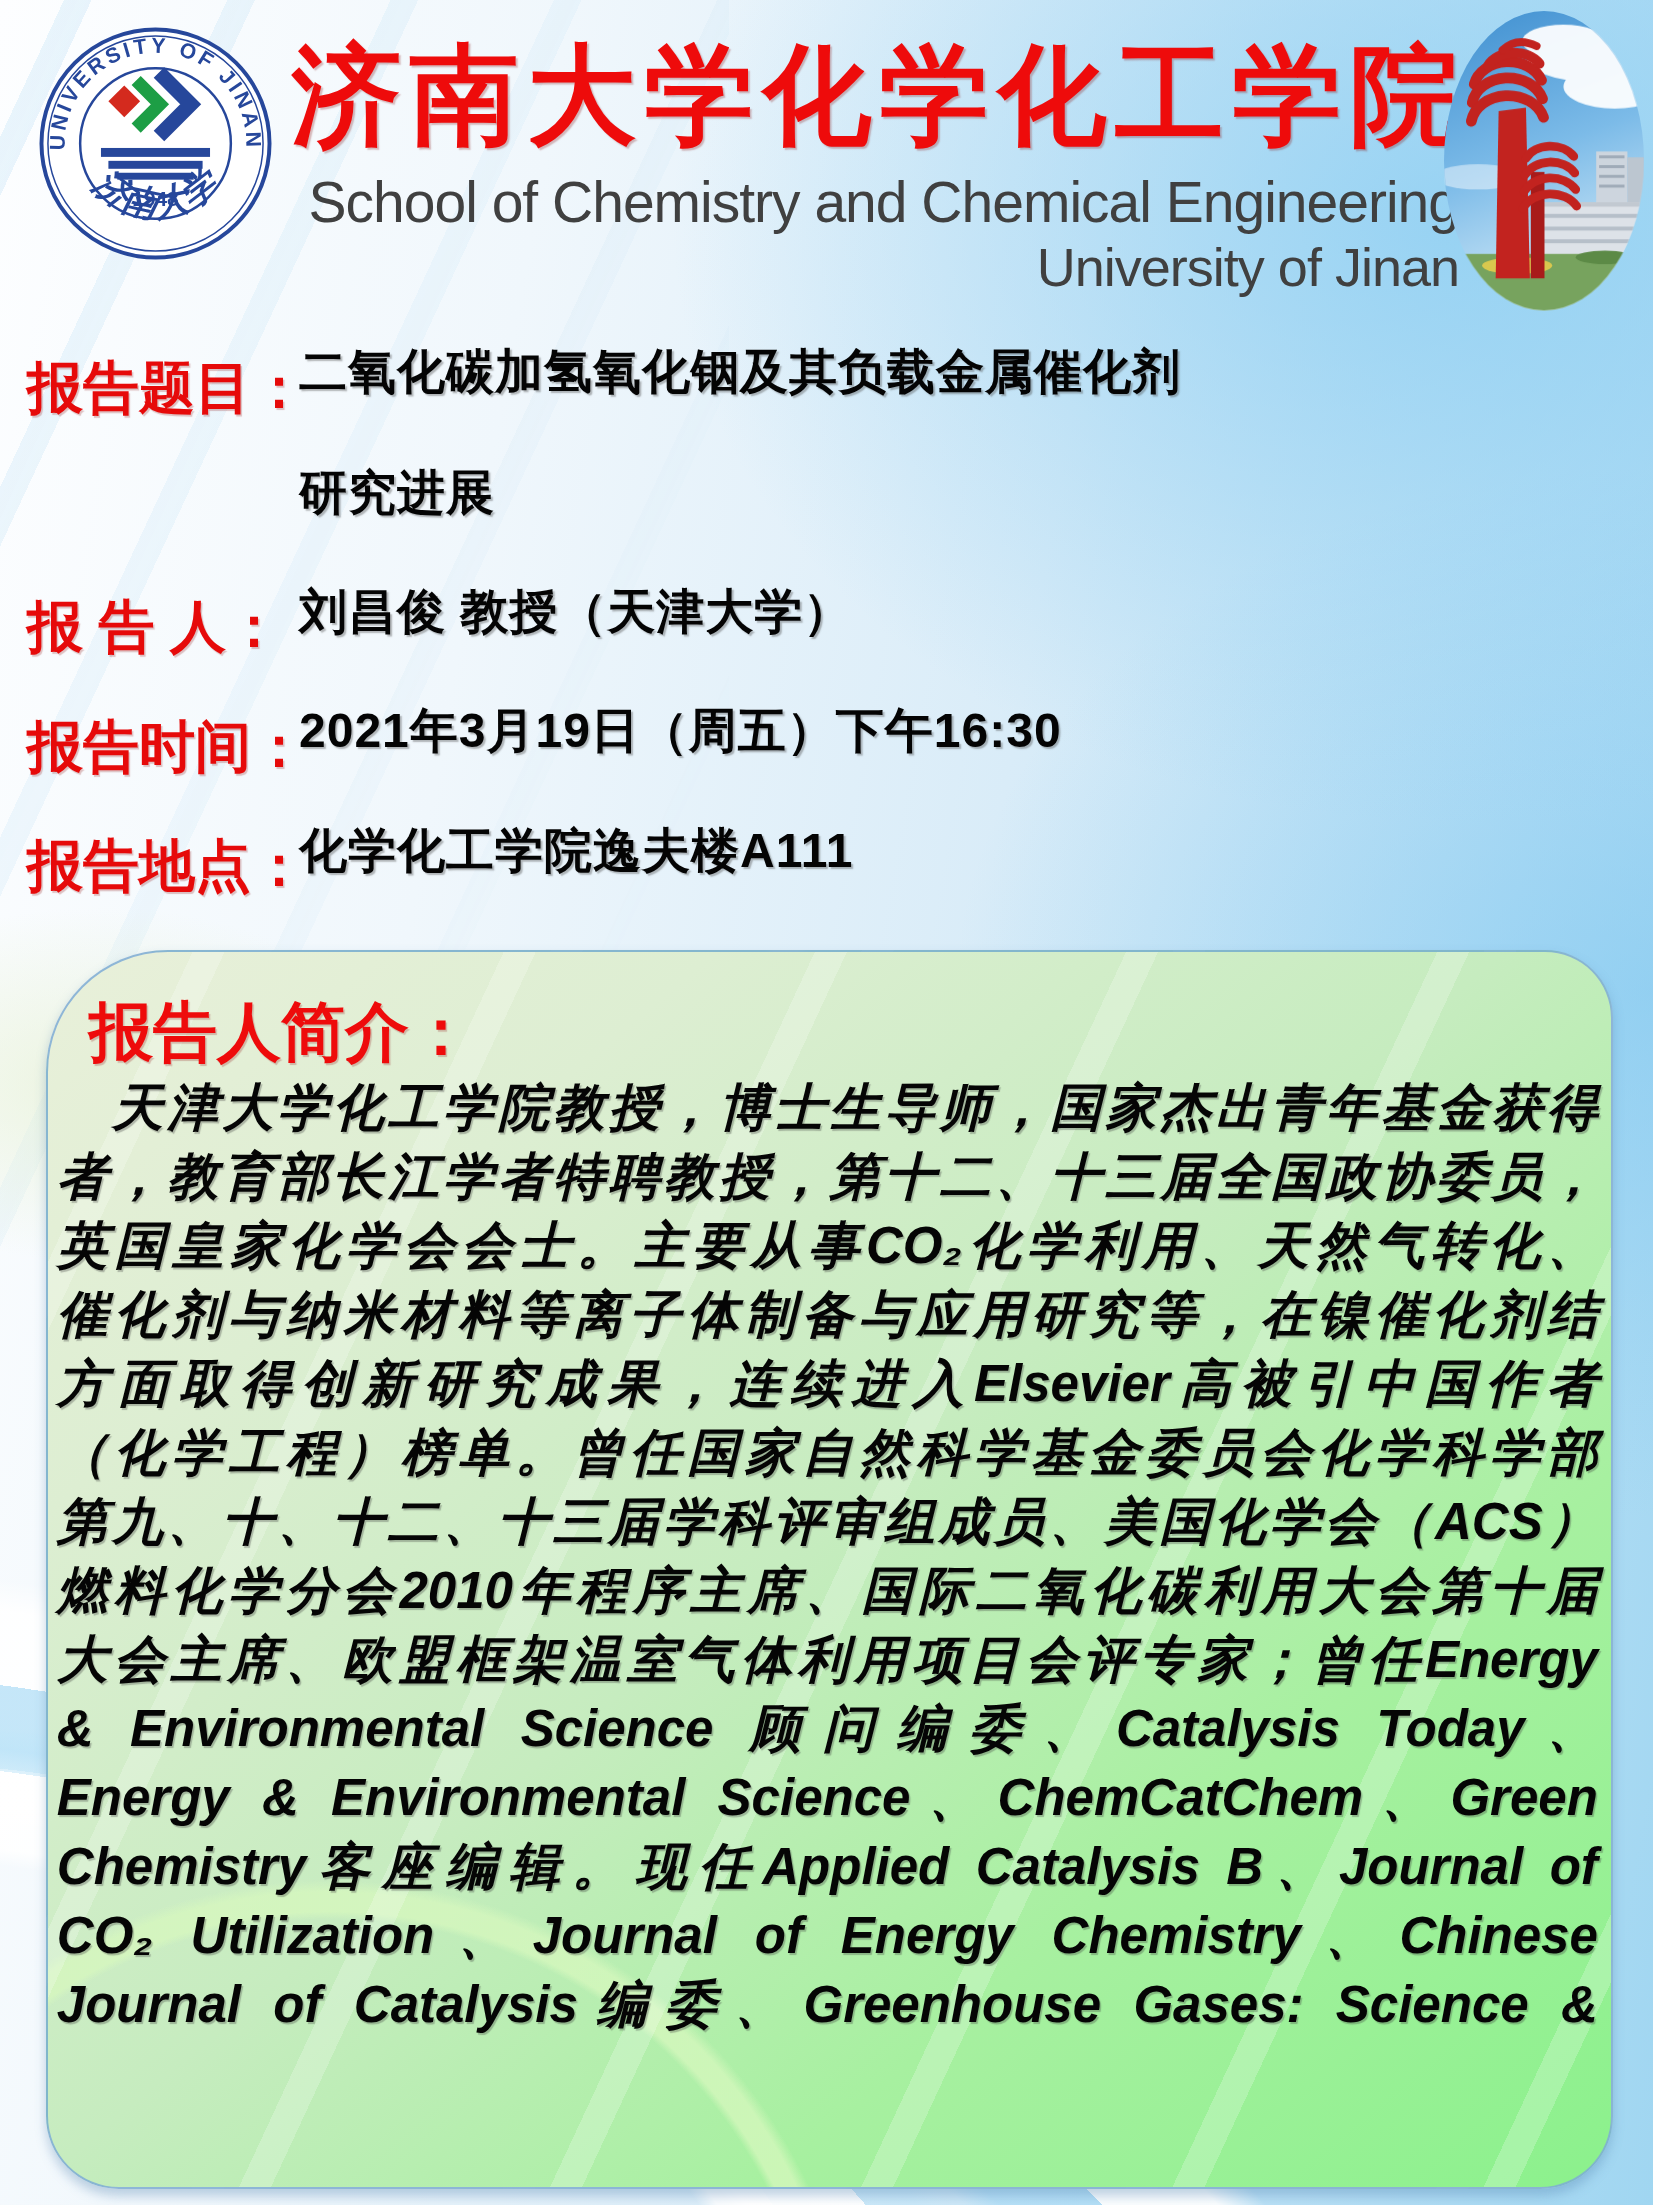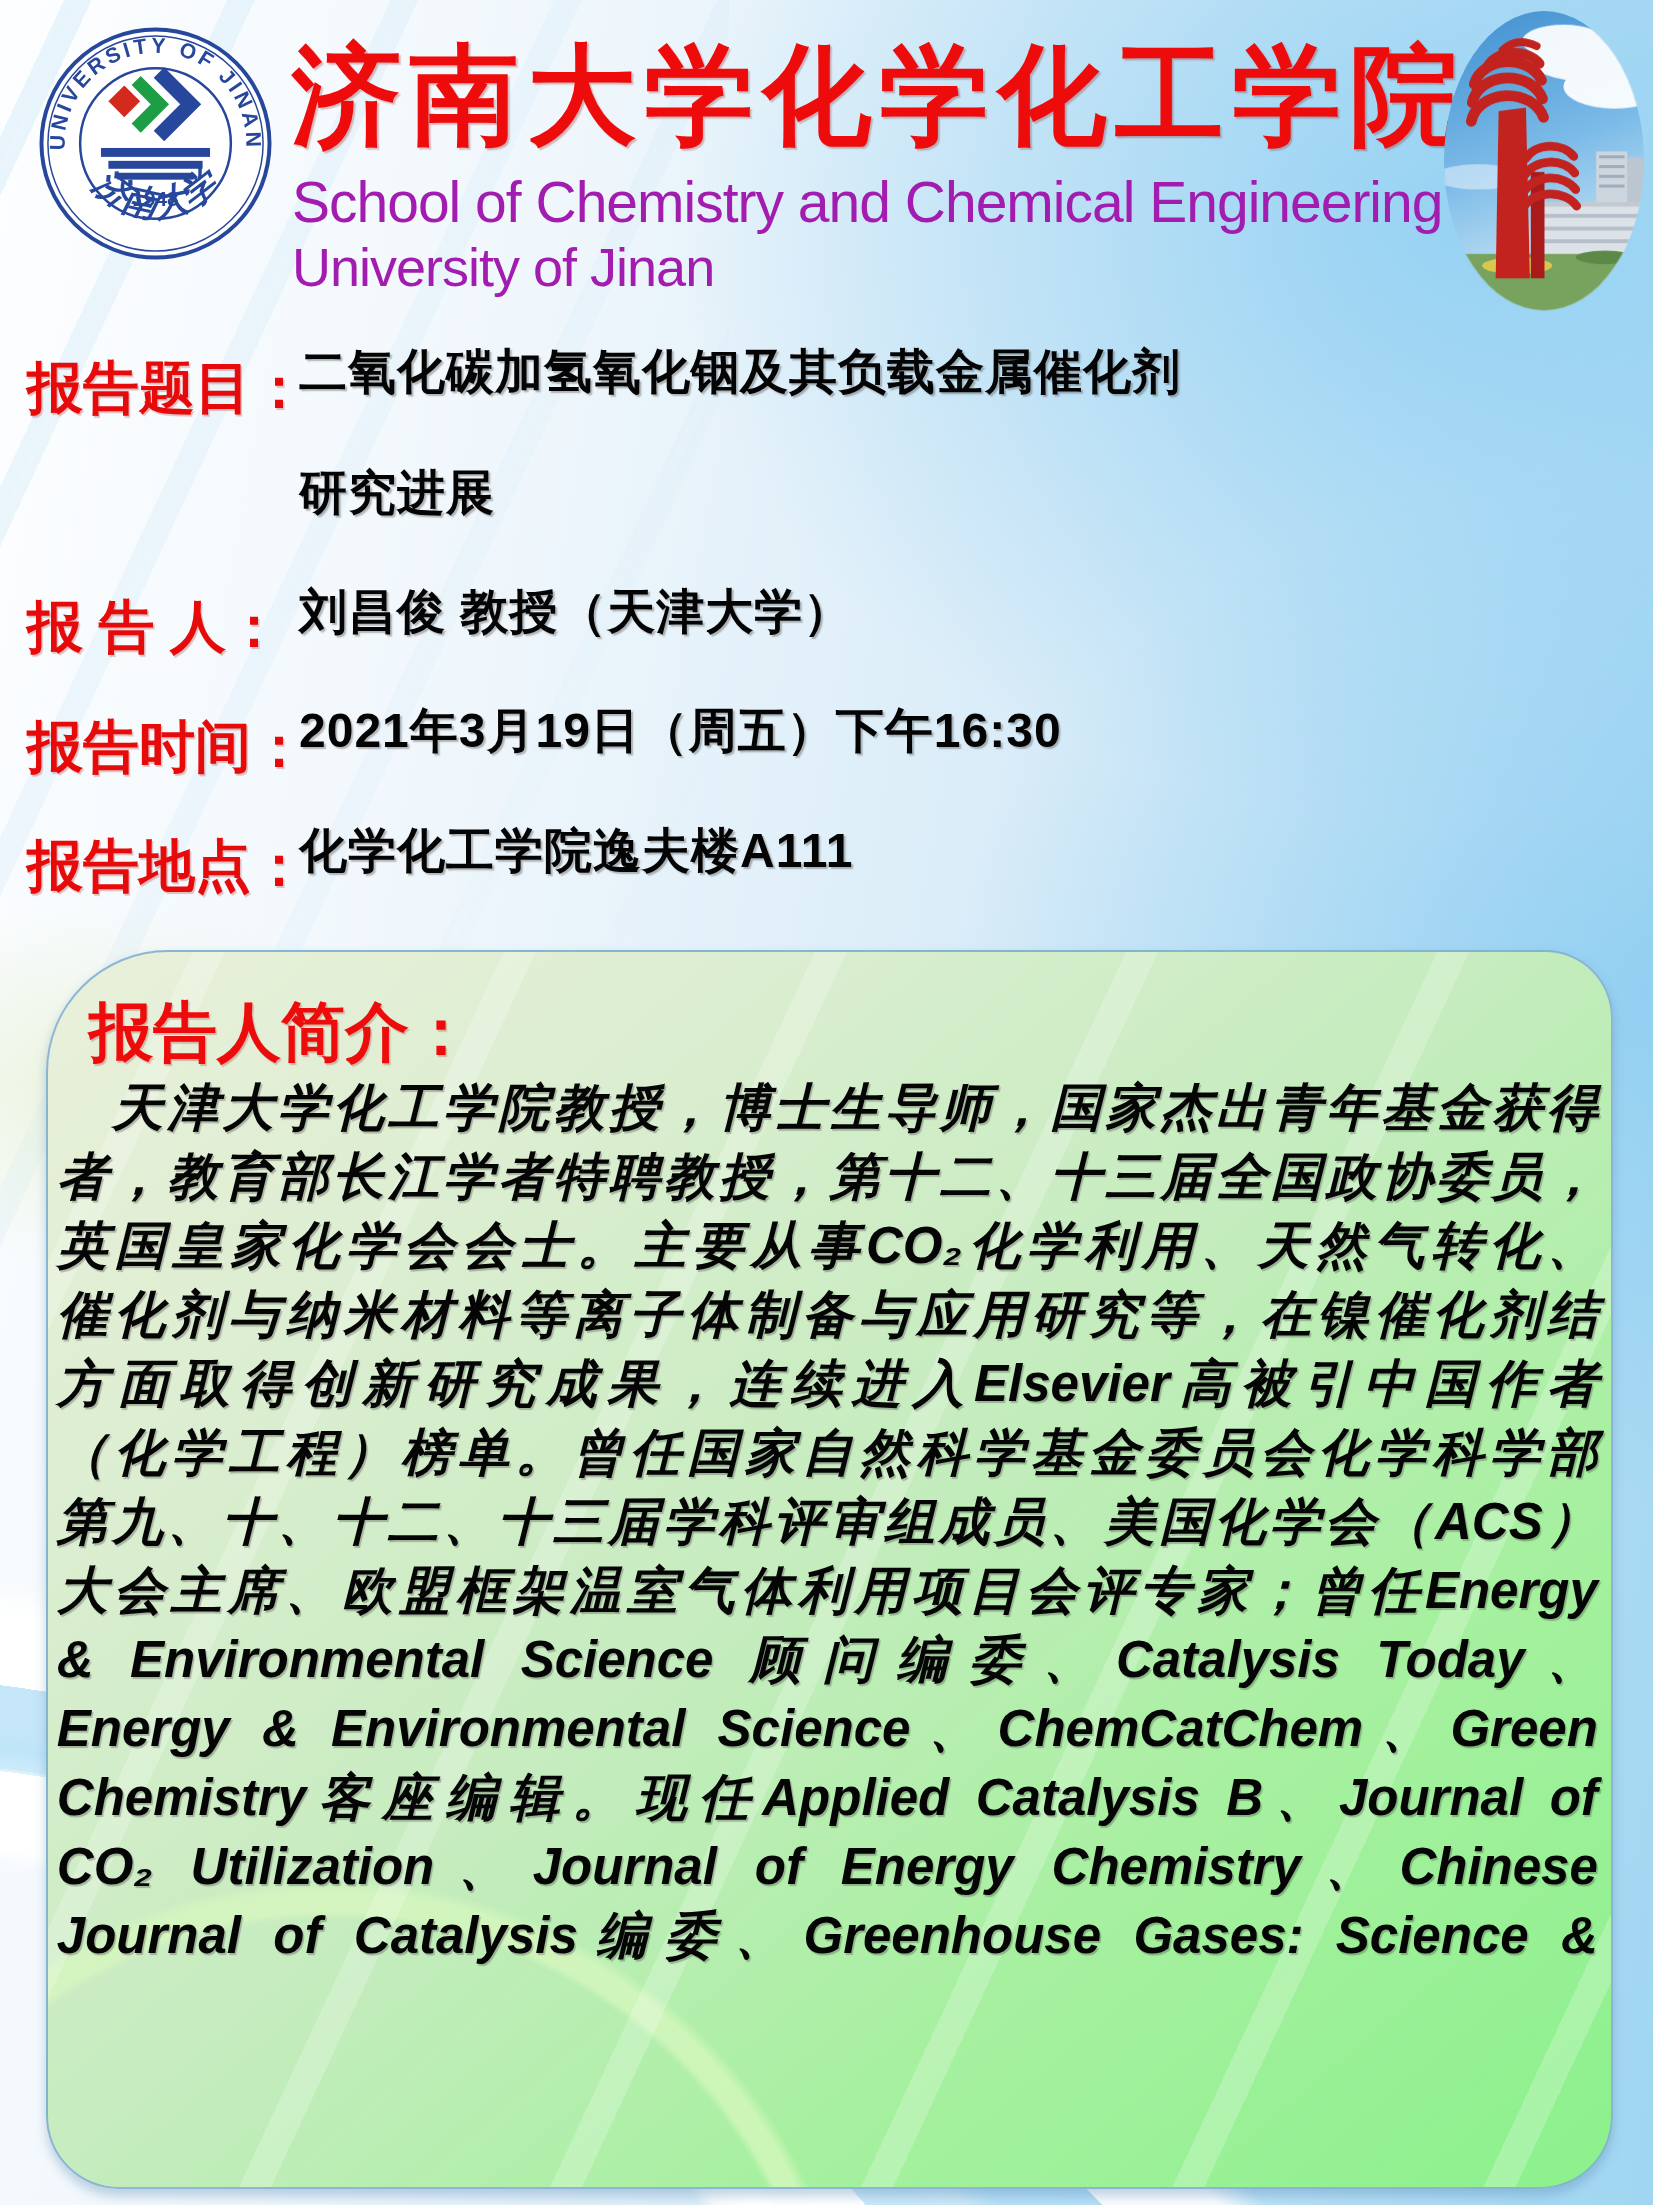--- a/index.html
+++ b/index.html
@@ -23,21 +23,21 @@
     mask-image:linear-gradient(115deg, rgba(0,0,0,.9), transparent 78%);}
   .bg-greenband{position:absolute;left:0;top:817px;width:826px;height:535px;
     background:radial-gradient(ellipse 438px 253px at 12% 50%, rgba(226,238,198,0.55), transparent 70%);}
 
   
   .seal{position:absolute;left:39px;top:27px;width:233px;height:233px;}
   .title-cn{position:absolute;left:292px;top:25px;width:1167px;height:146px;
     font-size:109px;font-weight:900;color:#ee0b0b;line-height:1.15;
     text-align:justify;text-align-last:justify;letter-spacing:0;
     text-shadow:1.9px 2.4px 1.5px rgba(140,30,30,0.30);margin-top:8px;}
-  .title-en{position:absolute;left:292px;width:1167px;text-align:left;color:#a21caf;
+  .title-en{position:absolute;left:292px;width:1167px;text-align:right;color:#404040;
     font-weight:400;letter-spacing:-1px;}
   .title-en1{top:169px;font-size:57px;}
   .title-en2{top:236px;font-size:54px;}
   .photo{position:absolute;left:1444px;top:10.7px;width:200px;height:300px;}
 
   
   .row-label{position:absolute;font-size:56px;font-weight:900;color:#e60a0a;white-space:nowrap;
     text-shadow:1.5px 1.9px 1px rgba(150,40,40,0.28);}
   .row-value{position:absolute;font-size:48px;font-weight:800;color:#040404;white-space:nowrap;
     letter-spacing:1px;text-shadow:1.9px 2.4px 1.5px rgba(70,70,70,0.38);}
@@ -171,20 +171,21 @@
   <div class="panel">
     <div class="panel-heading">报告人简介：</div>
     <div class="bio">
       <div class="bio-line">　天津大学化工学院教授，博士生导师，国家杰出青年基金获得</div>
       <div class="bio-line">者，教育部长江学者特聘教授，第十二、十三届全国政协委员，</div>
       <div class="bio-line">英国皇家化学会会士。主要从事CO₂化学利用、天然气转化、</div>
       <div class="bio-line">催化剂与纳米材料等离子体制备与应用研究等，在镍催化剂结</div>
       <div class="bio-line">方面取得创新研究成果，连续进入Elsevier高被引中国作者</div>
       <div class="bio-line">（化学工程）榜单。曾任国家自然科学基金委员会化学科学部</div>
       <div class="bio-line">第九、十、十二、十三届学科评审组成员、美国化学会（ACS）</div>
+      <div class="bio-line">燃料化学分会2010年程序主席、国际二氧化碳利用大会第十届</div>
       <div class="bio-line">大会主席、欧盟框架温室气体利用项目会评专家；曾任Energy</div>
       <div class="bio-line">&amp; Environmental Science 顾问编委、Catalysis Today、</div>
       <div class="bio-line">Energy &amp; Environmental Science、ChemCatChem、Green</div>
       <div class="bio-line">Chemistry客座编辑。现任Applied Catalysis B、Journal of</div>
       <div class="bio-line">CO₂ Utilization、Journal of Energy Chemistry、Chinese</div>
       <div class="bio-line">Journal of Catalysis编委、Greenhouse Gases: Science &amp;</div>
     </div>
   </div>
 
 </div>

